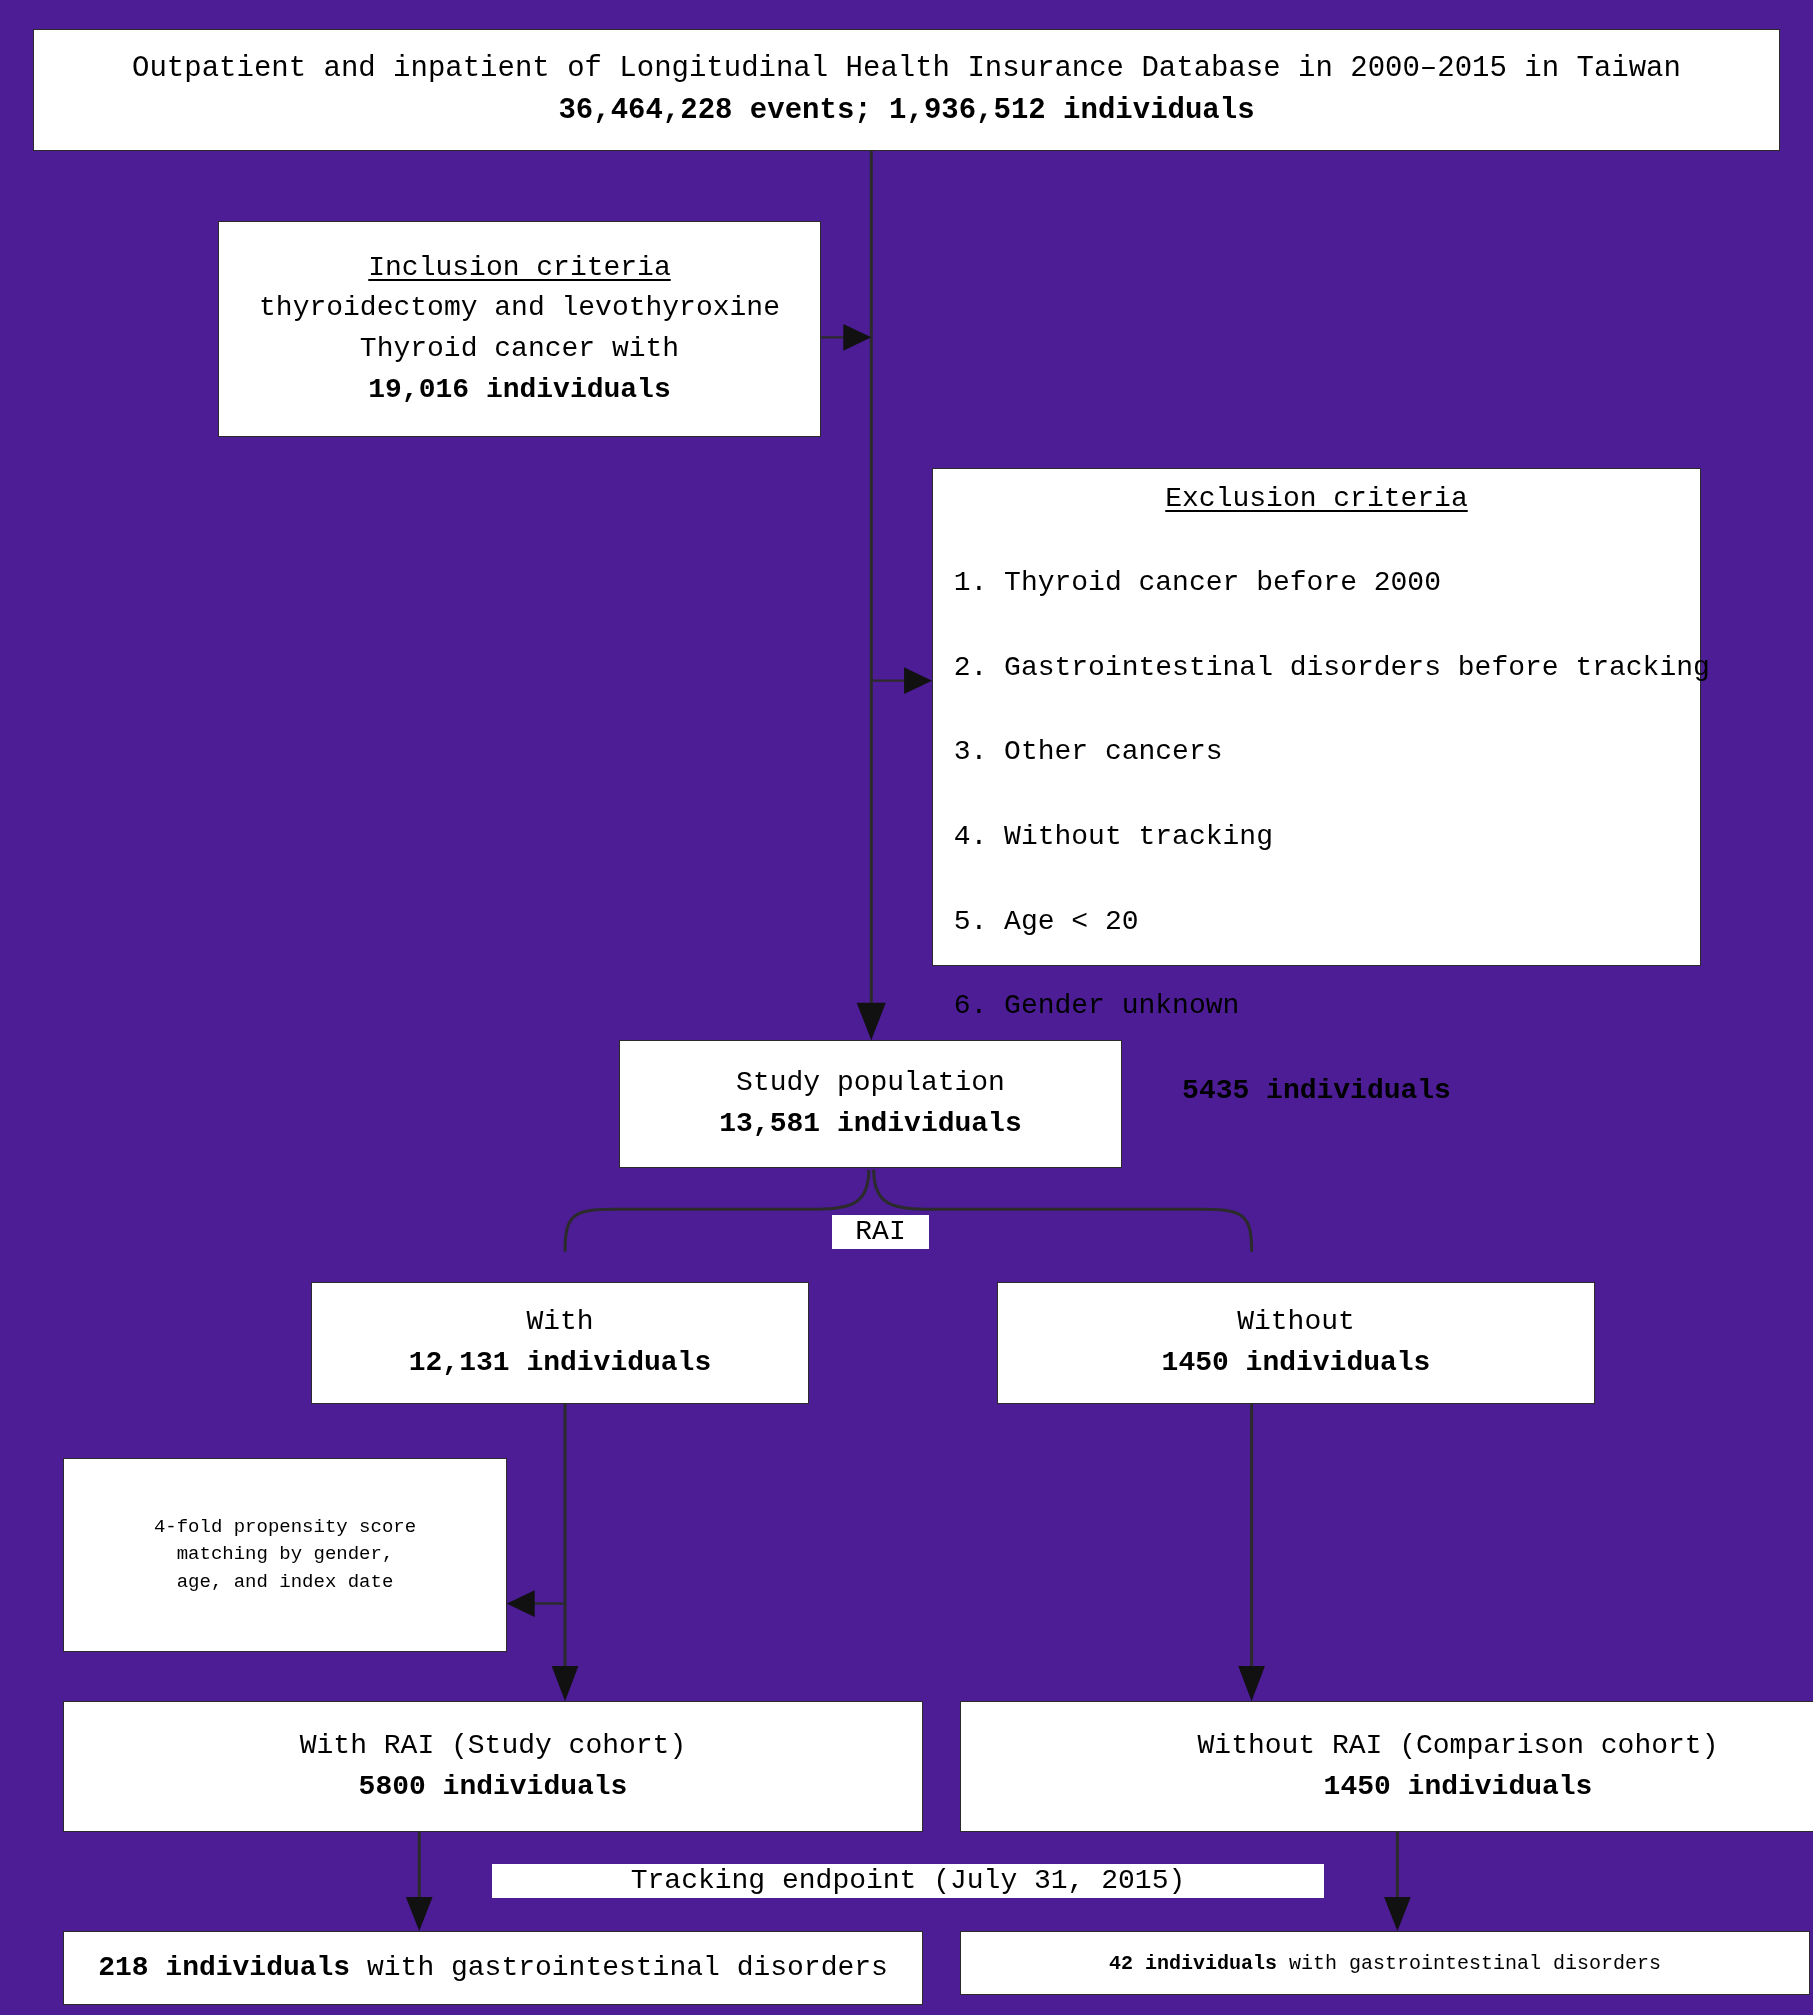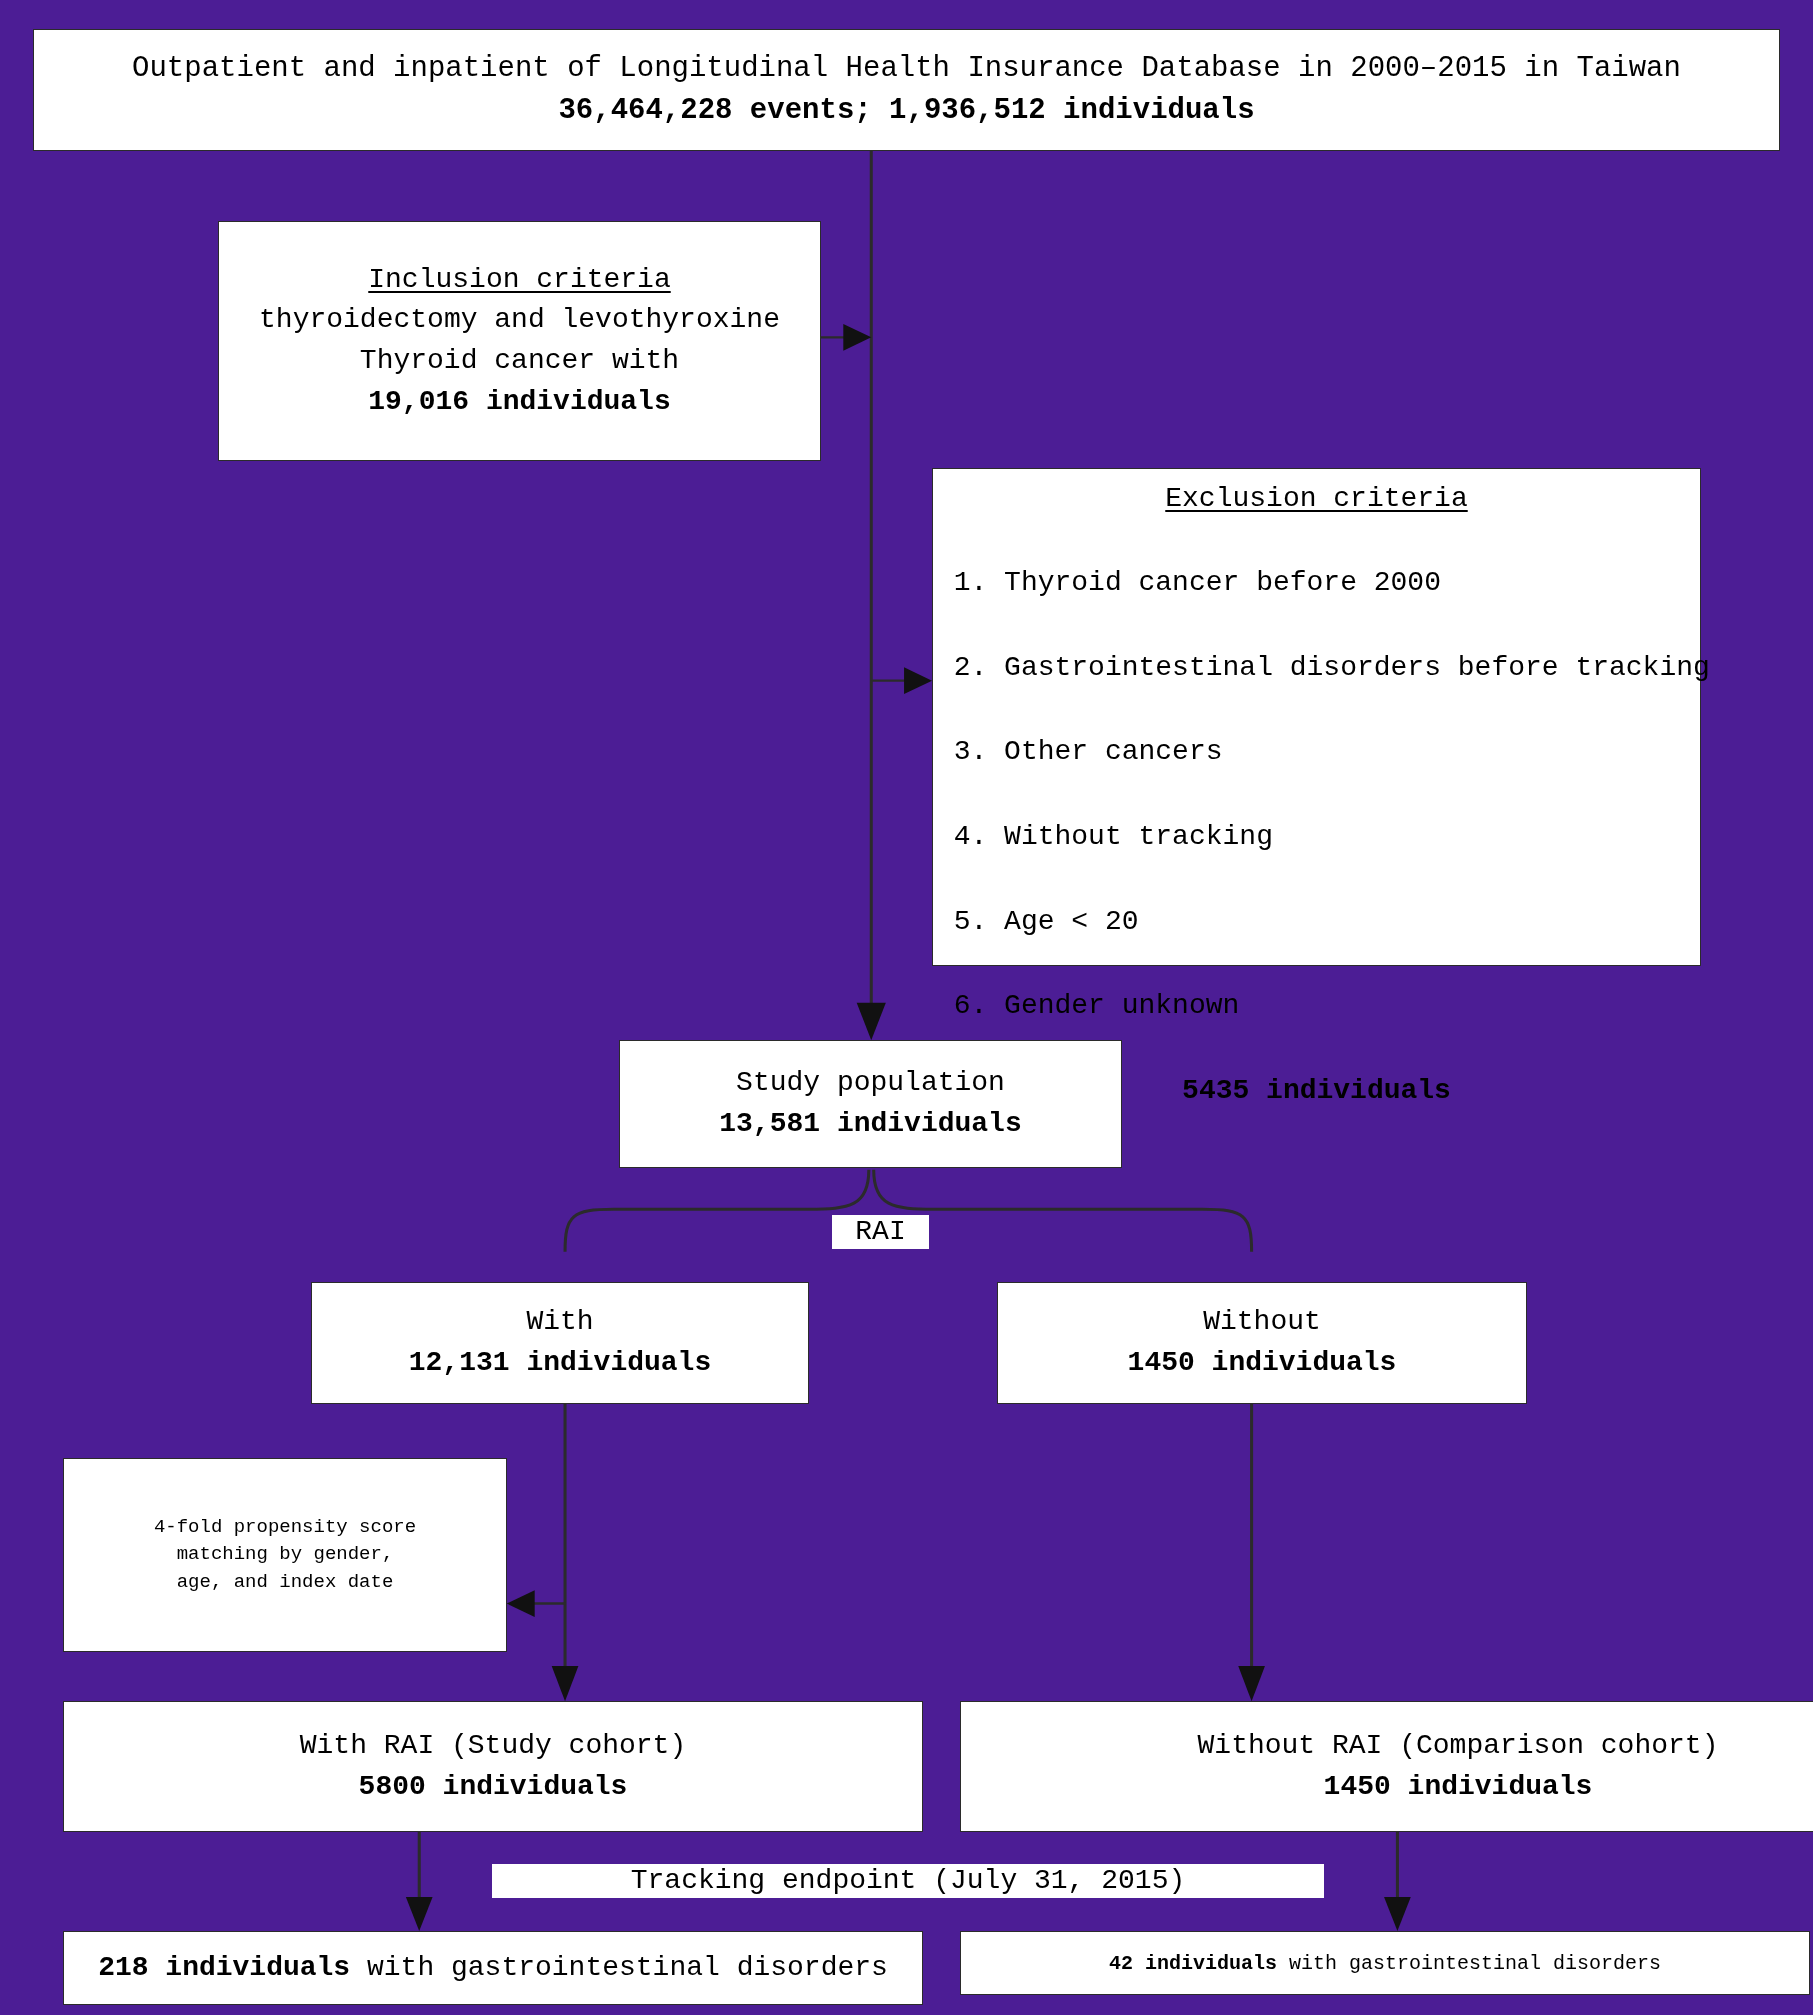--- a/index.html
+++ b/index.html
@@ -117,21 +117,21 @@
 
     <path class="ln-path" d="M 2300 3015 L 2300 3150"></path>
     <polygon class="ahead" points="2300,3178 2278,3122 2322,3122"></polygon>
   </svg>
 
   <div class="node" style="left:33px; top:29px; width:1747px; height:122px; font-size:29px;">
     <span class="ln">Outpatient and inpatient of Longitudinal Health Insurance Database in 2000–2015 in Taiwan</span>
     <span class="ln bold">36,464,228 events; 1,936,512 individuals</span>
   </div>
 
-  <div class="node" style="left:218px; top:221px; width:603px; height:240px; font-size:28px;align-items:flex-end;">
+  <div class="node" style="left:218px; top:221px; width:603px; height:216px; font-size:28px;align-items:flex-end;">
     <span class="ln underline">Inclusion criteria</span>
     <span class="ln">thyroidectomy and levothyroxine</span>
     <span class="ln">Thyroid cancer with</span>
     <span class="ln bold">19,016 individuals</span>
   </div>
 
   <div class="node listbox" style="left:932px; top:468px; width:769px; height:498px; font-size:28px; padding:9.7px 20.7px;">
     <span class="hdr underline">Exclusion criteria</span>
     <span class="item">1. Thyroid cancer before 2000</span>
     <span class="item">2. Gastrointestinal disorders before tracking</span>
@@ -147,21 +147,21 @@
     <span class="ln bold">13,581 individuals</span>
   </div>
 
   <div class="lbl" style="left:832px; top:1215px; width:97px; font-size:28px;">RAI</div>
 
   <div class="node" style="left:311px; top:1282px; width:498px; height:122px; font-size:28px;">
     <span class="ln">With</span>
     <span class="ln bold">12,131 individuals</span>
   </div>
 
-  <div class="node" style="left:997px; top:1282px; width:530px; height:122px; font-size:28px;">
+  <div class="node" style="left:997px; top:1282px; width:598px; height:122px; font-size:28px;">
     <span class="ln">Without</span>
     <span class="ln bold">1450 individuals</span>
   </div>
 
   <div class="node" style="left:63px; top:1458px; width:444px; height:194px; font-size:19px;">
     <span class="ln">4-fold propensity score</span>
     <span class="ln">matching by gender,</span>
     <span class="ln">age, and index date</span>
   </div>
 

